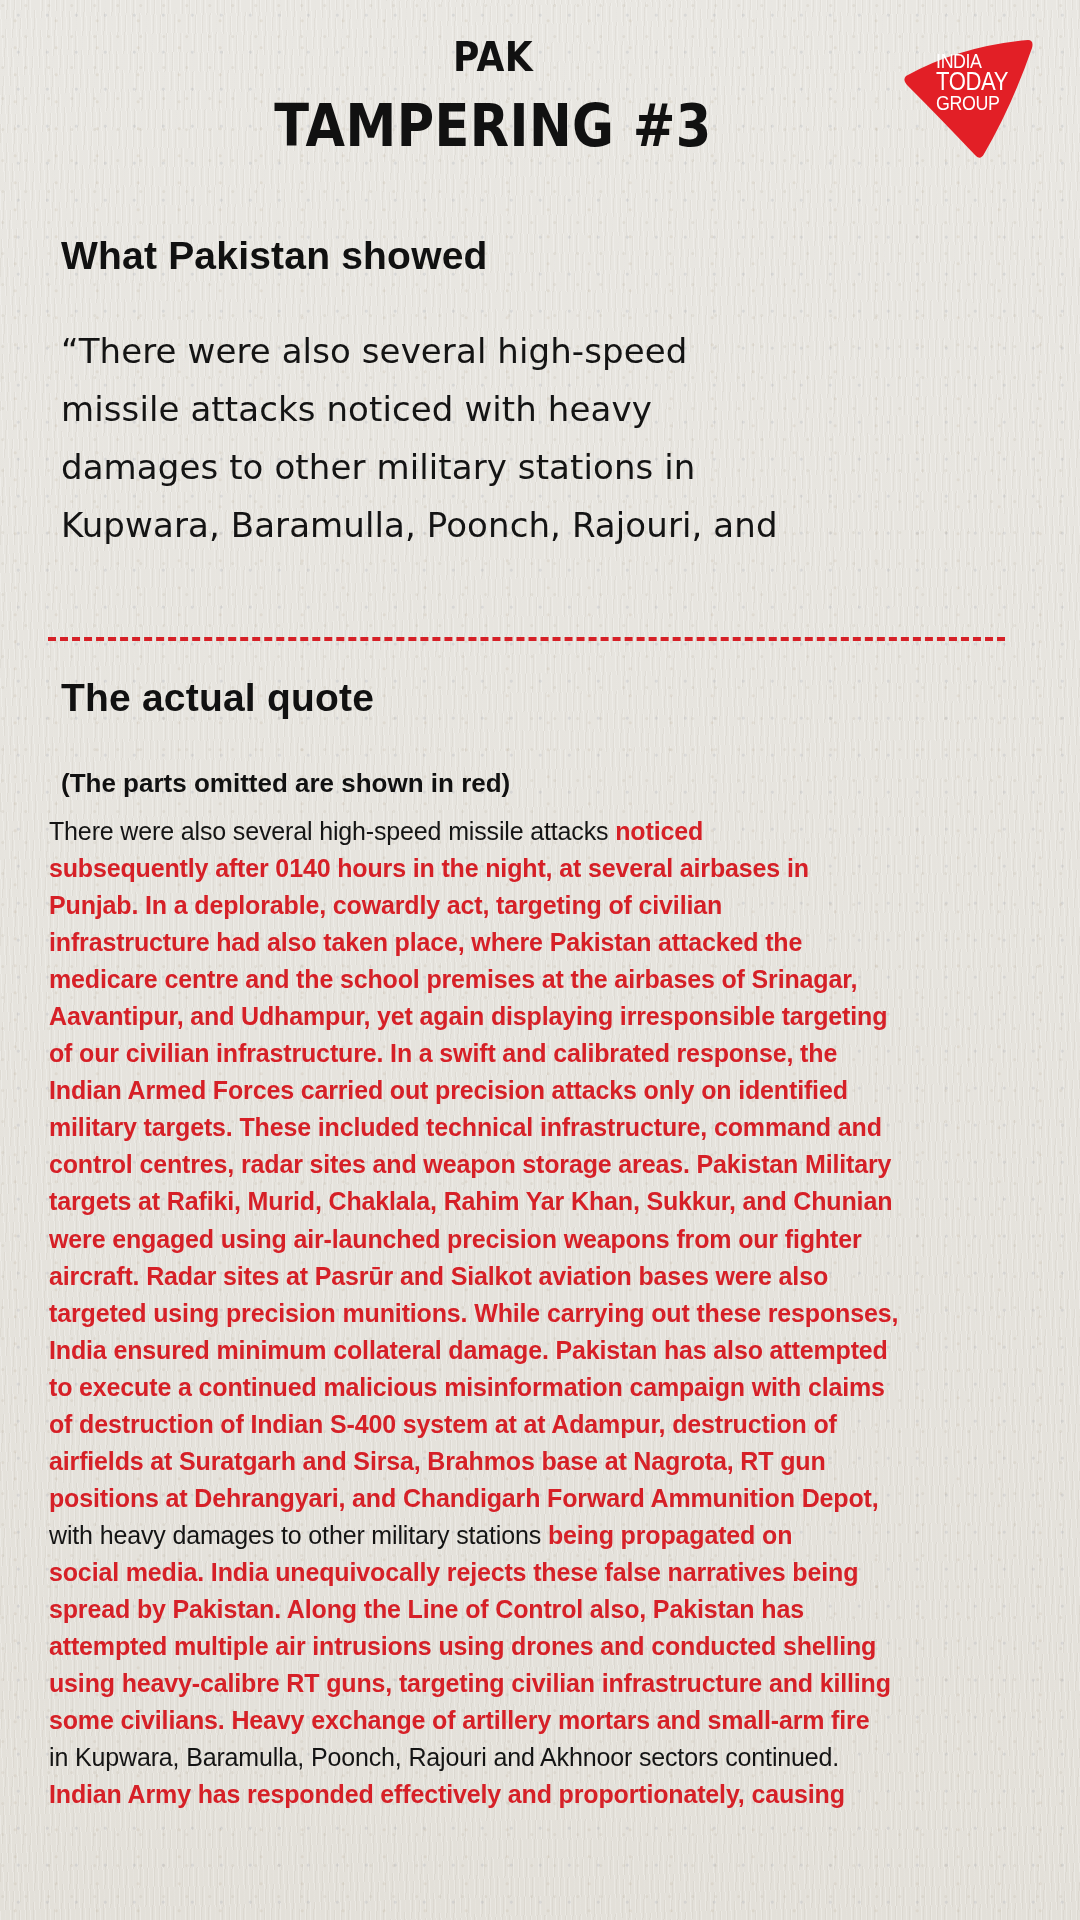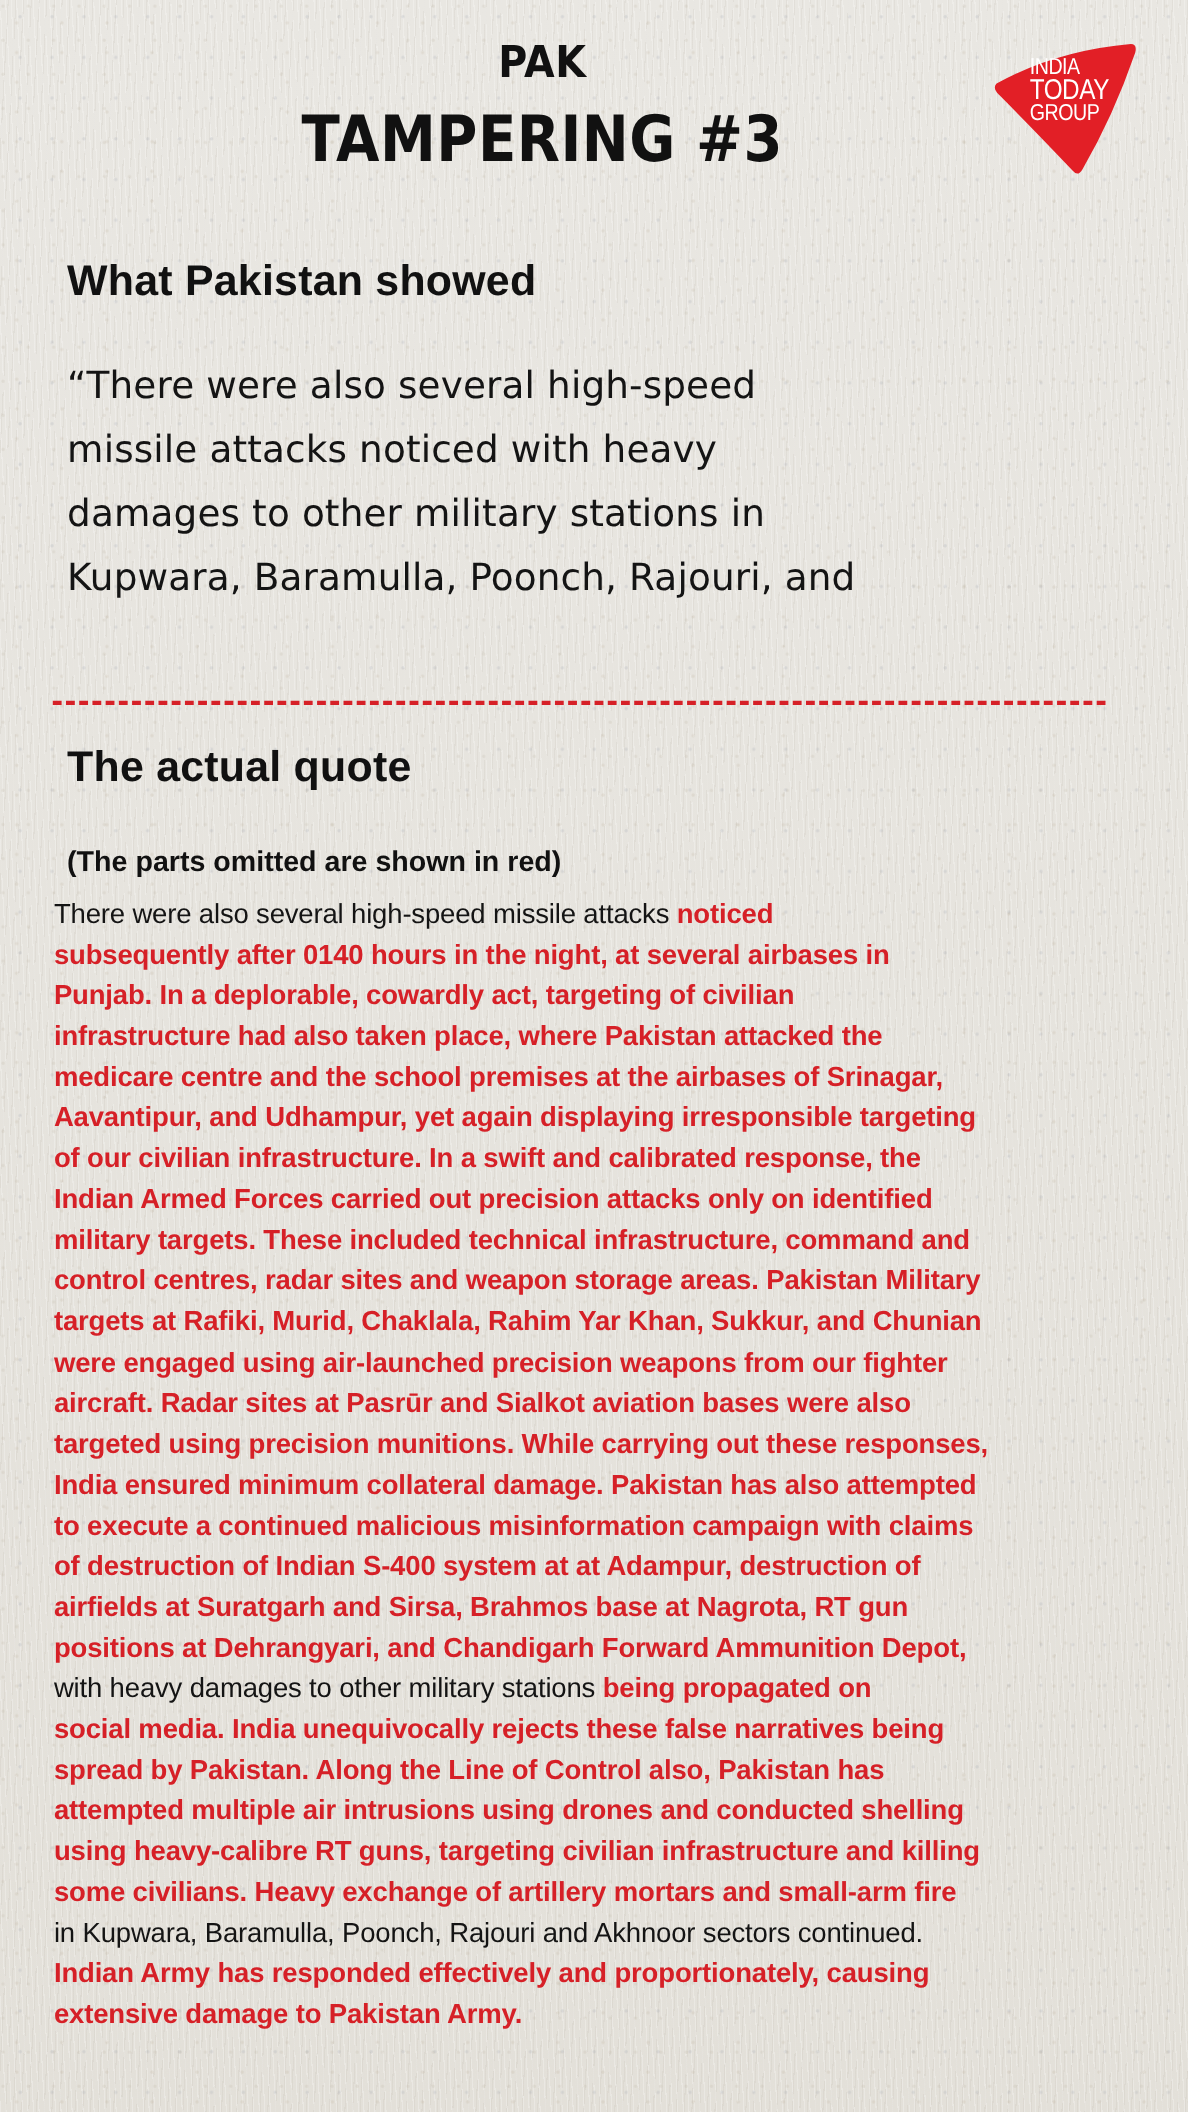--- a/index.html
+++ b/index.html
@@ -120,14 +120,13 @@
     <span class="ln"><span class="red">airfields at Suratgarh and Sirsa, Brahmos base at Nagrota, RT gun</span></span>
     <span class="ln"><span class="red">positions at Dehrangyari, and Chandigarh Forward Ammunition Depot,</span></span>
     <span class="ln"><span class="blk">with heavy damages to other military stations </span><span class="red">being propagated on</span></span>
     <span class="ln"><span class="red">social media. India unequivocally rejects these false narratives being</span></span>
     <span class="ln"><span class="red">spread by Pakistan. Along the Line of Control also, Pakistan has</span></span>
     <span class="ln"><span class="red">attempted multiple air intrusions using drones and conducted shelling</span></span>
     <span class="ln"><span class="red">using heavy-calibre RT guns, targeting civilian infrastructure and killing</span></span>
     <span class="ln"><span class="red">some civilians. Heavy exchange of artillery mortars and small-arm fire</span></span>
     <span class="ln"><span class="blk">in Kupwara, Baramulla, Poonch, Rajouri and Akhnoor sectors continued.</span></span>
     <span class="ln"><span class="red">Indian Army has responded effectively and proportionately, causing</span></span>
-    <span class="ln"><span class="red">extensive damage to Pakistan Army.</span></span>
   </div>
 
 </body></html>

